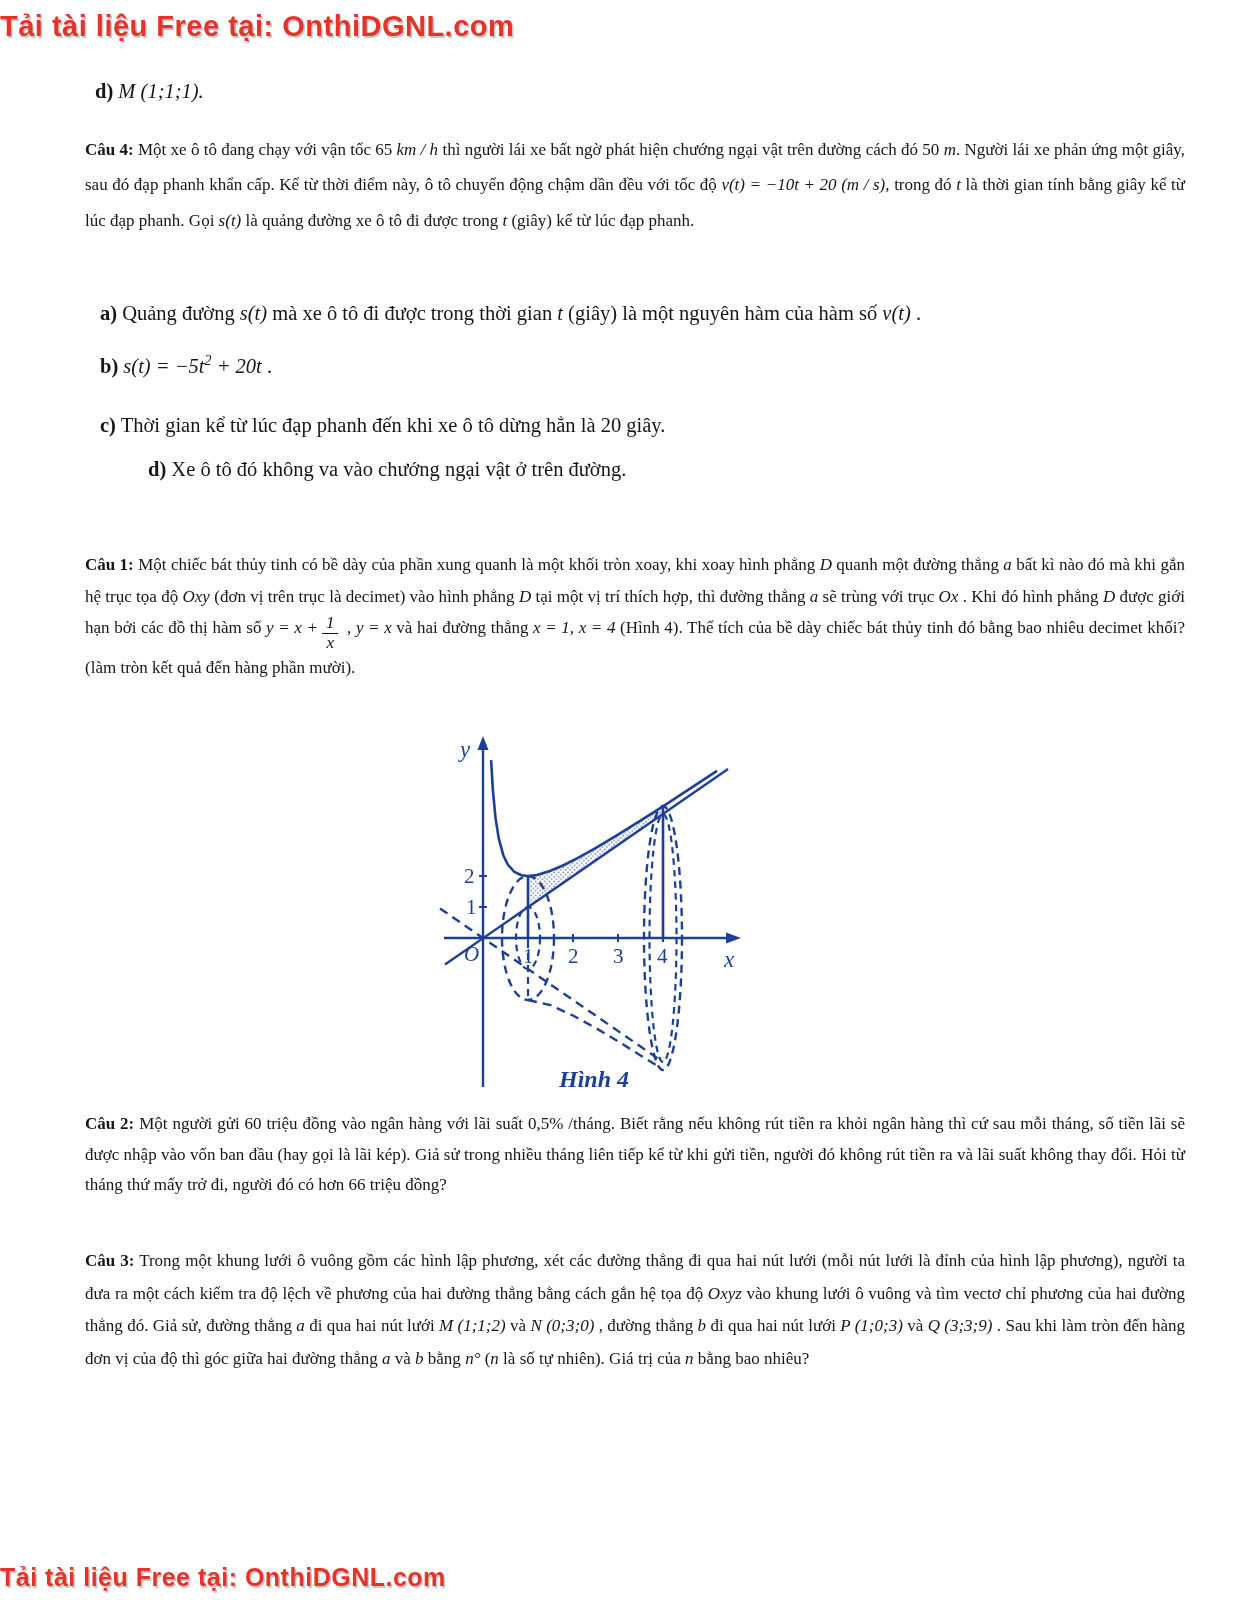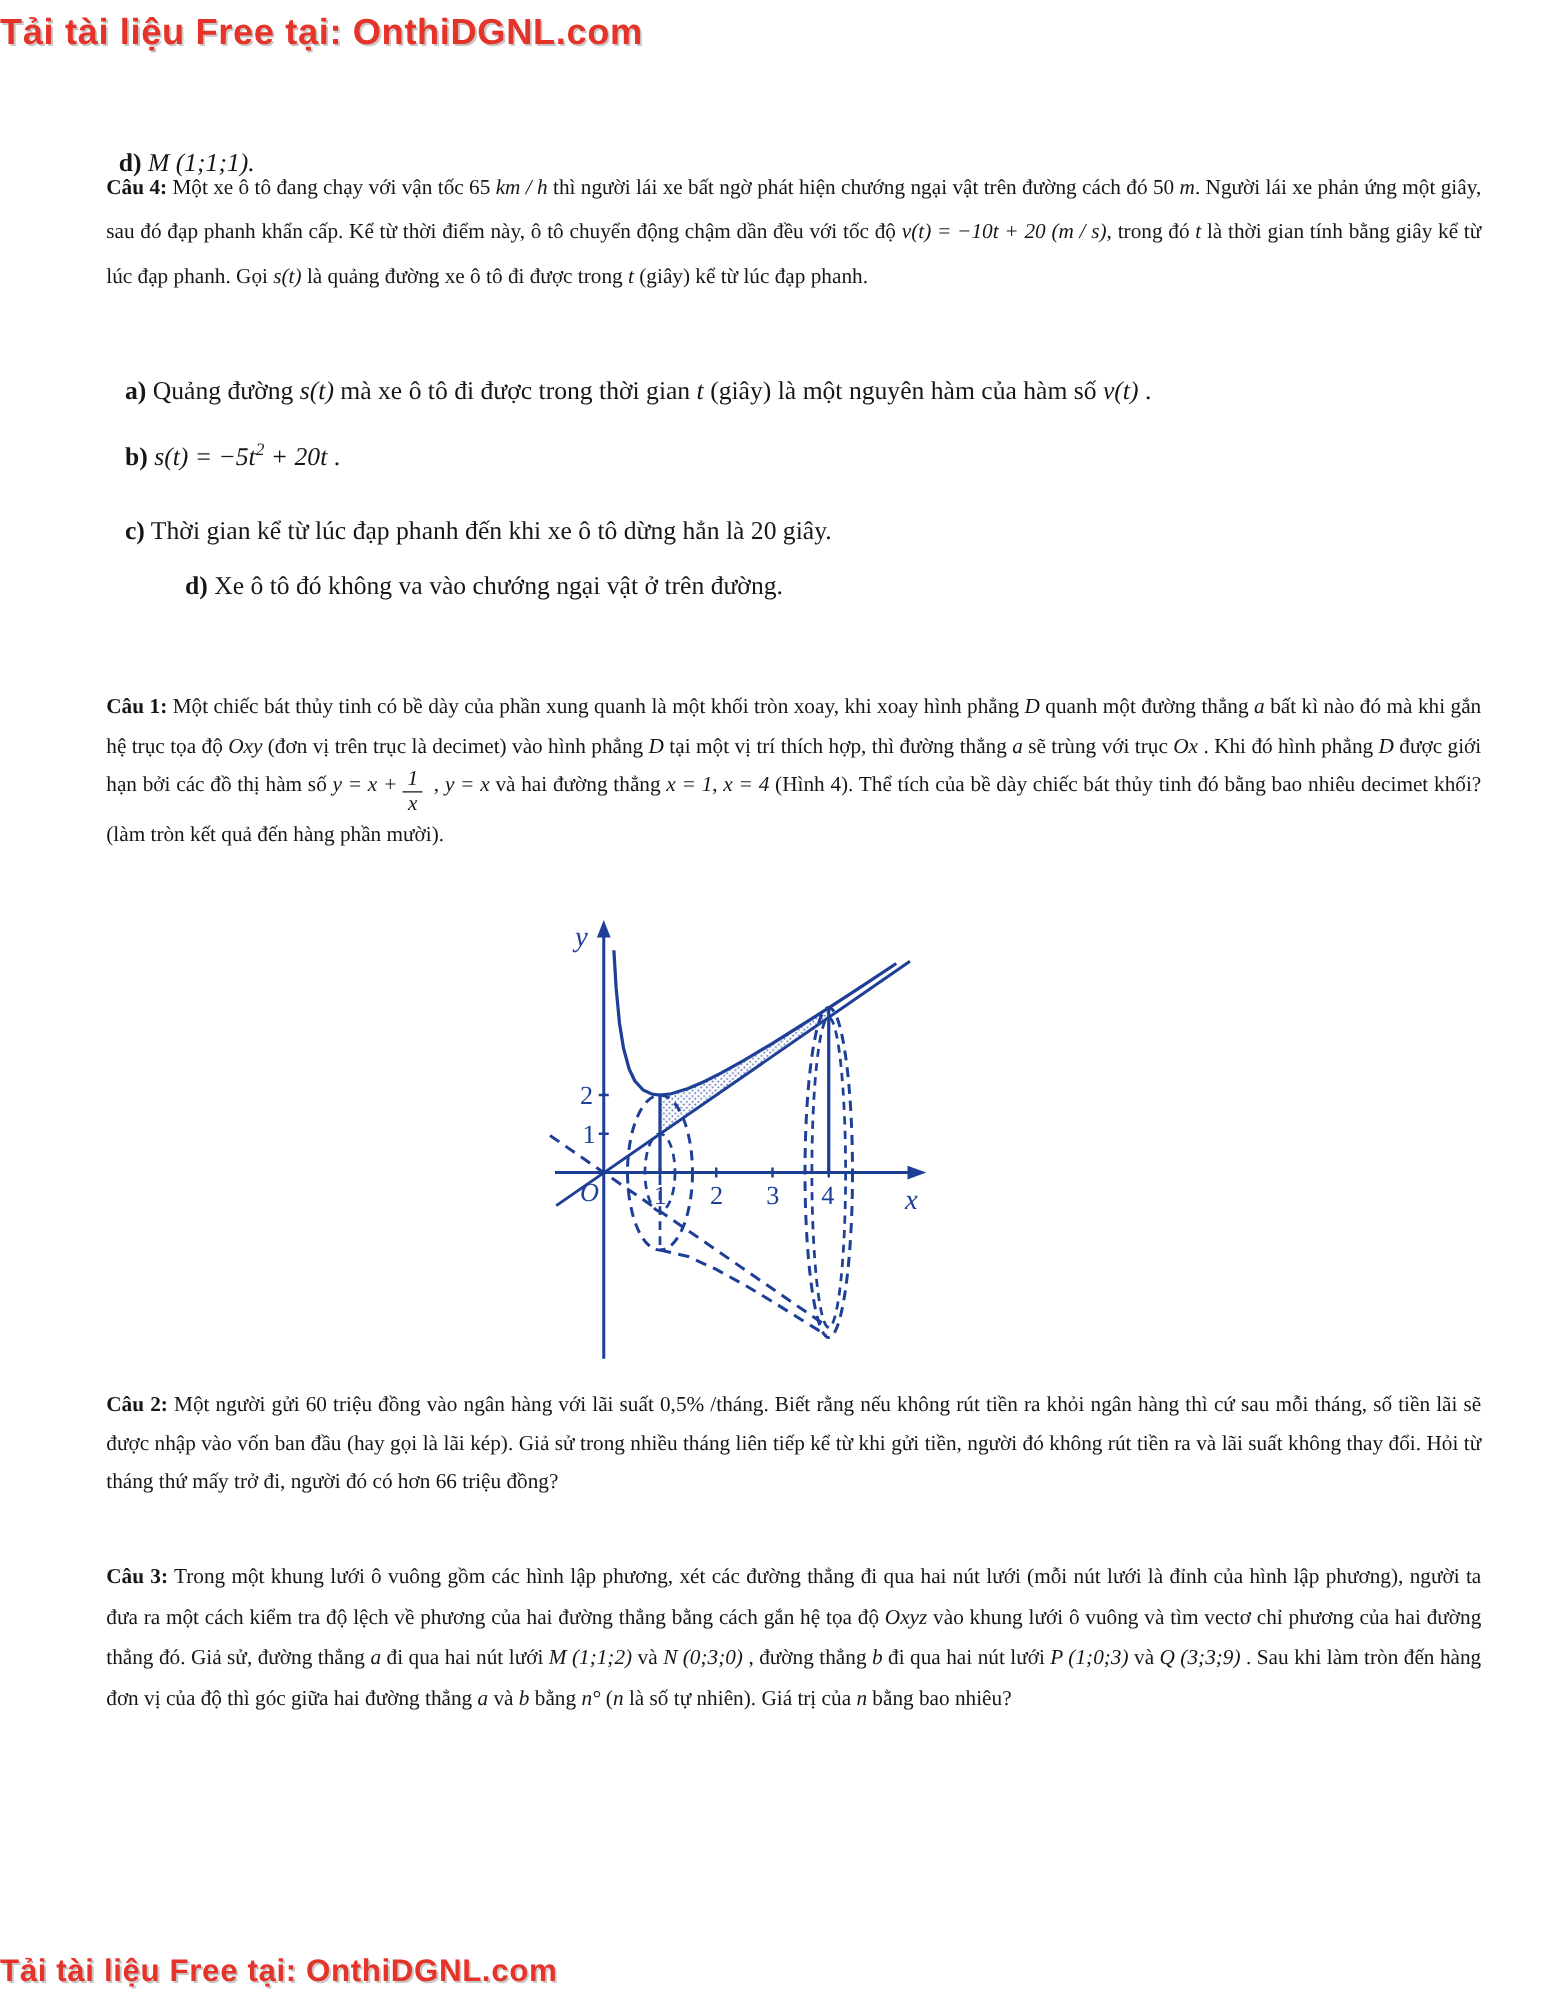--- a/index.html
+++ b/index.html
@@ -26,21 +26,21 @@
 
   .para {
     position: absolute; left: 70px; width: 1100px;
     margin: 15px; font-size: 17px; text-align: justify;
   }
   .item { position: absolute; left: 100px; margin: 0; font-size: 20.5px; }
   .mi { font-style: italic; }
   b { font-weight: 700; }
   sup.mi2 { font-size: 0.68em; font-style: italic; }
 
-  #prev-d { top: 80px; left: 95px; margin-top: 40px; }
+  #prev-d { top: 80px; left: 95px; }
   #cau4   { top: 117px; line-height: 2.08; }
   #item-a { top: 302px; }
   #item-b { top: 353px; }
   #item-c { top: 414px; }
   #item-d { top: 458px; margin-left: 48px; }
   #phan3  { top: 499px; left: 74px; width: 1100px; text-align: left; }
   #cau1   { top: 534px; line-height: 1.86; }
   #cau2   { top: 1094px; line-height: 1.80; }
   #cau3   { top: 1230px; line-height: 1.92; }
 
@@ -126,20 +126,21 @@
     <text class="lbl-italic" x="286" y="234" font-size="23">x</text>
     <text class="lbl-italic" x="26" y="228" font-size="21">O</text>
     <text x="85" y="230" font-size="21">1</text>
     <text x="130" y="230" font-size="21">2</text>
     <text x="175" y="230" font-size="21">3</text>
     <text x="219" y="230" font-size="21">4</text>
     <text x="28" y="181" font-size="21">1</text>
     <text x="26" y="150" font-size="21">2</text>
   </svg>
 
+  <p id="fig-caption">Hình 4</p>
 
   <p class="para" id="cau2"><b>Câu 2:</b><span> Một người gửi 60 triệu đồng vào ngân hàng với lãi suất 0,5% /tháng. Biết rằng nếu không rút tiền ra khỏi ngân hàng thì cứ sau mỗi tháng, số tiền lãi sẽ được nhập vào vốn ban đầu (hay gọi là lãi kép). Giả sử trong nhiều tháng liên tiếp kể từ khi gửi tiền, người đó không rút tiền ra và lãi suất không thay đổi. Hỏi từ tháng thứ mấy trở đi, người đó có hơn 66 triệu đồng?</span></p>
 
   <p class="para" id="cau3"><b>Câu 3:</b><span> Trong một khung lưới ô vuông gồm các hình lập phương, xét các đường thẳng đi qua hai nút lưới (mỗi nút lưới là đỉnh của hình lập phương), người ta đưa ra một cách kiểm tra độ lệch về phương của hai đường thẳng bằng cách gắn hệ tọa độ </span><span class="mi">Oxyz</span><span> vào khung lưới ô vuông và tìm vectơ chỉ phương của hai đường thẳng đó. Giả sử, đường thẳng </span><span class="mi">a</span><span> đi qua hai nút lưới </span><span class="mi">M (1;1;2)</span><span> và </span><span class="mi">N (0;3;0)</span><span> , đường thẳng </span><span class="mi">b</span><span> đi qua hai nút lưới </span><span class="mi">P (1;0;3)</span><span> và </span><span class="mi">Q (3;3;9)</span><span> . Sau khi làm tròn đến hàng đơn vị của độ thì góc giữa hai đường thẳng </span><span class="mi">a</span><span> và </span><span class="mi">b</span><span> bằng </span><span class="mi">n°</span><span> (</span><span class="mi">n</span><span> là số tự nhiên). Giá trị của </span><span class="mi">n</span><span> bằng bao nhiêu?</span></p>
 
   <div class="banner bottom">Tải tài liệu Free tại: OnthiDGNL.com</div>
 
 </div>
 
 </body></html>

